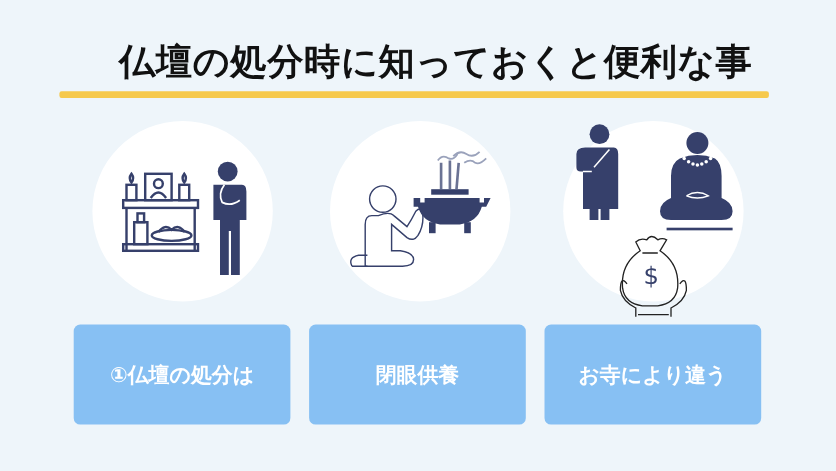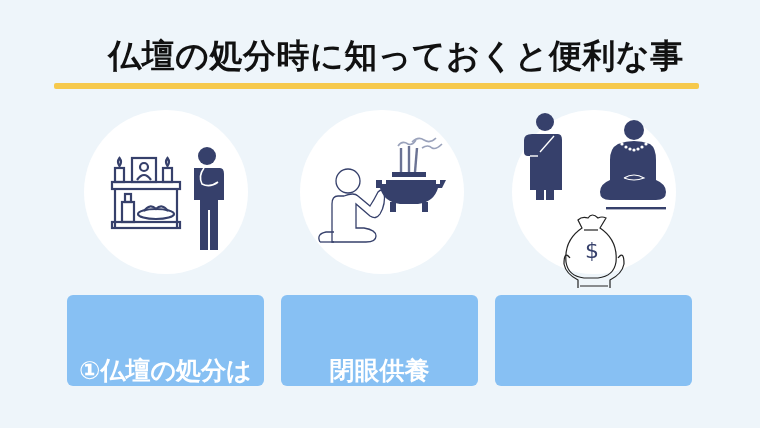--- a/index.html
+++ b/index.html
@@ -4,22 +4,22 @@
 <style>
   html, body { margin:0; padding:0; }
   body { width:760px; height:428px; background:#eef5fa; position:relative; overflow:hidden;
          font-family:"DejaVu Sans", "Liberation Sans", sans-serif; }
   .title { position:absolute; left:0; top:34px; width:760px; text-align:center;
            font-size:33px; font-weight:bold; color:#111; letter-spacing:0.5px; line-height:44px;margin-left:16px; }
   .underline { position:absolute; left:54px; top:83px; width:645px; height:6px; background:#f6c94c; border-radius:2px; }
   .circle { position:absolute; top:110px; width:164px; height:164px; border-radius:50%; background:#ffffff; }
   .icon { position:absolute; }
   .card { position:absolute; top:295px; width:197px; height:91px; background:#87c0f3; border-radius:6px;
-          color:#ffffff; font-weight:bold; font-size:25px; line-height:30px; text-align:center;
-          display:flex; flex-direction:column; justify-content:flex-end; }
+          color:#ffffff; font-weight:bold; font-size:19px; line-height:30px; text-align:center;
+          display:flex; flex-direction:column; justify-content:center; }
 </style>
 </head>
 <body>
 
 <div class="title">仏壇の処分時に知っておくと便利な事</div>
 <div class="underline"></div>
 
 <div class="circle" style="left:84px;"></div>
 <svg class="icon" style="left:106px; top:144px;" width="124" height="108" viewBox="0 0 124 108">
   <g fill="none" stroke="#36406b" stroke-width="2.2">
@@ -116,13 +116,14 @@
   <text x="70" y="148" text-anchor="middle" font-family="DejaVu Sans, sans-serif" font-size="22" fill="#36406b">$</text>
 </svg>
 
 <div class="card" style="left:67px;">
   <div>①仏壇の処分は</div>
 </div>
 <div class="card" style="left:281px;">
   <div>閉眼供養</div>
 </div>
 <div class="card" style="left:495px;">
+  <div>お寺により違う</div>
 </div>
 
 </body></html>

